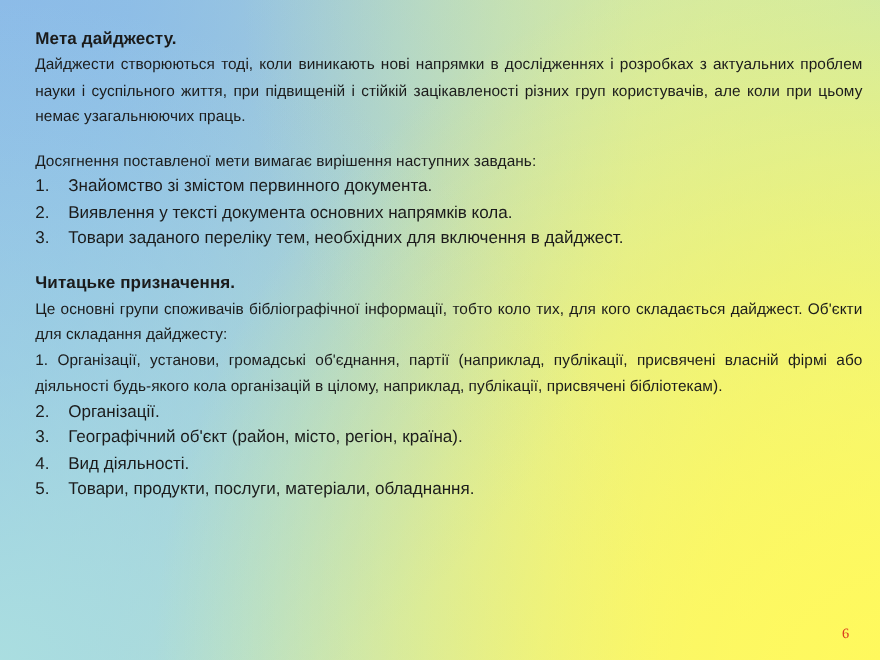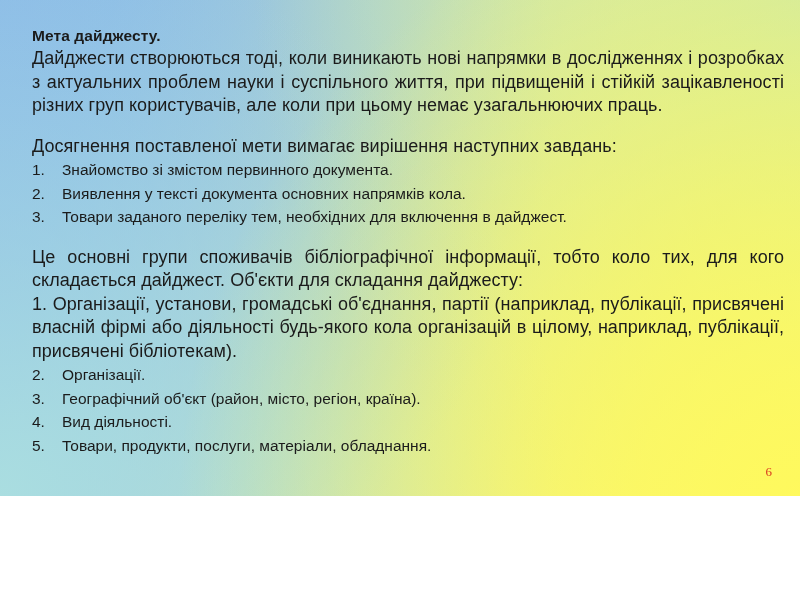--- a/index.html
+++ b/index.html
@@ -12,21 +12,21 @@
     width: 800px;
     height: 600px;
     overflow: hidden;
     font-family: "Liberation Sans", "DejaVu Sans", sans-serif;
   }
 
   
   #slide {
     position: relative;
     width: 800px;
-    height: 496px;
+    height: 600px;
     box-sizing: border-box;
     overflow: hidden;
     background: #e5e5e5;
   }
 
   .bg-layer {
     position: absolute;
     inset: 0;
     pointer-events: none;
   }
@@ -88,21 +88,21 @@
 
   .heading {
     font-weight: bold;
     font-size: 15.5px;
     line-height: 23px;
     margin: 0;
     letter-spacing: 0.1px;
   }
 
   .para {
-    font-size: 18px;
+    font-size: 14px;
     line-height: 23.5px;
     margin: 0;
     text-align: justify;
     text-justify: inter-word;
     letter-spacing: 0.05px;
   }
 
   .para-last-natural {
     text-align-last: left;
   }
@@ -189,20 +189,21 @@
           <span class="num">3.</span>
           <span class="txt">Товари заданого переліку тем, необхідних для включення в дайджест.</span>
         </li>
       </ul>
 
     </div>
 
     <div class="gap-md"></div>
 
     <div class="block">
+      <p class="heading">Читацьке призначення.</p>
 
       <p class="para para-last-natural">Це основні групи споживачів бібліографічної інформації, тобто коло тих, для кого складається дайджест. Об'єкти для складання дайджесту:</p>
 
       <p class="para">1. Організації, установи, громадські об'єднання, партії (наприклад, публікації, присвячені власній фірмі або діяльності будь-якого кола організацій в цілому, наприклад, публікації, присвячені бібліотекам).</p>
 
       <ul class="tabbed">
         <li>
           <span class="num">2.</span>
           <span class="txt">Організації.</span>
         </li>

